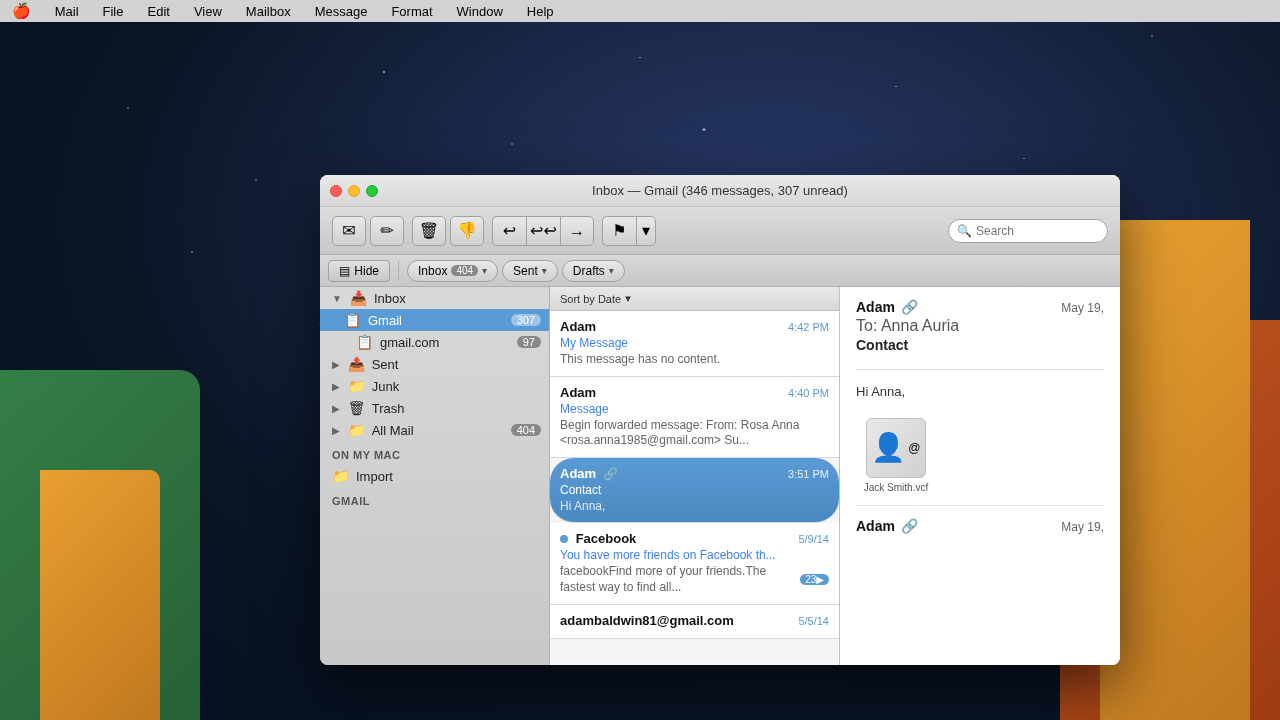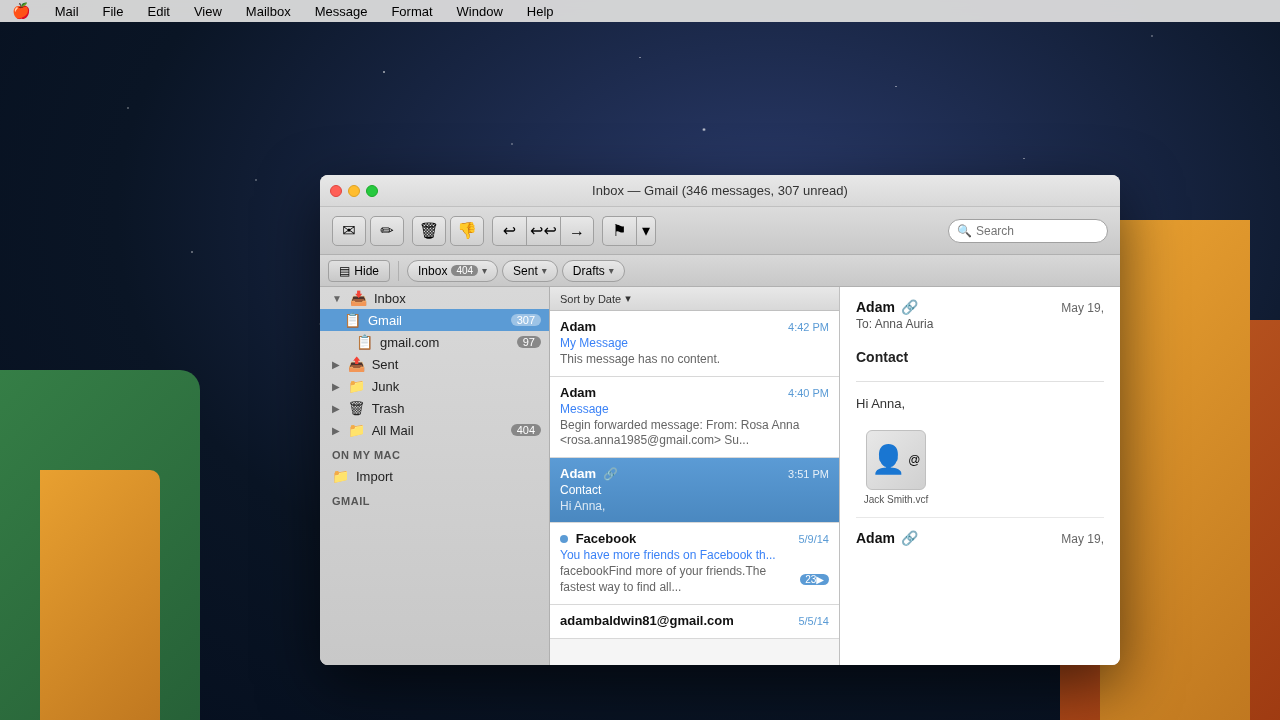--- a/index.html
+++ b/index.html
@@ -330,20 +330,21 @@
     }
     .message-item {
       padding: 8px 10px;
       border-bottom: 1px solid #d8d8d8;
       cursor: pointer;
       background: white;
     }
     .message-item.selected {
       background: linear-gradient(180deg, #5b9bd5 0%, #4a88c0 100%);
       color: white;
+      border-radius: 24px;
     }
     .message-header {
       display: flex;
       justify-content: space-between;
       align-items: baseline;
       margin-bottom: 2px;
     }
     .message-from {
       font-size: 13px;
       font-weight: 600;
@@ -418,23 +419,23 @@
       color: #111;
       display: flex;
       align-items: center;
       gap: 6px;
     }
     .detail-date {
       font-size: 12px;
       color: #666;
     }
     .detail-to {
-      font-size: 12px;
+      font-size: 16px;
       color: #555;
-      margin-bottom: 18px;
+      margin-bottom: 2px;
     }
     .detail-subject {
       font-size: 14px;
       font-weight: 600;
       color: #222;
       margin-bottom: 8px;
     }
     .detail-body {
       font-size: 13px;
       color: #333;

